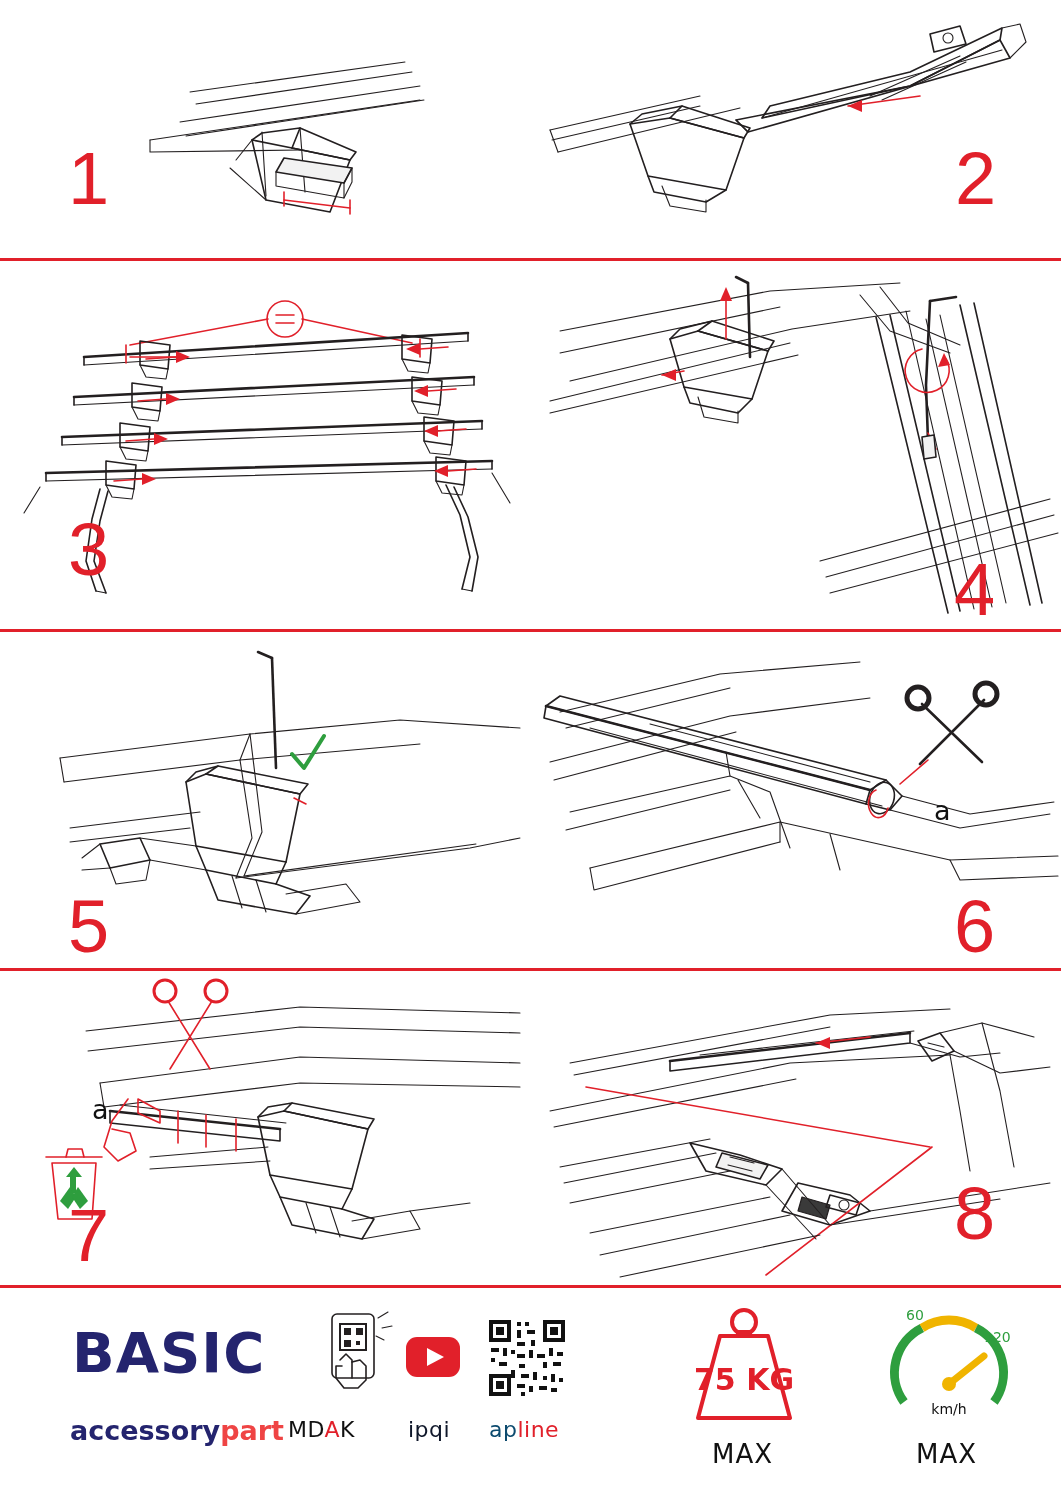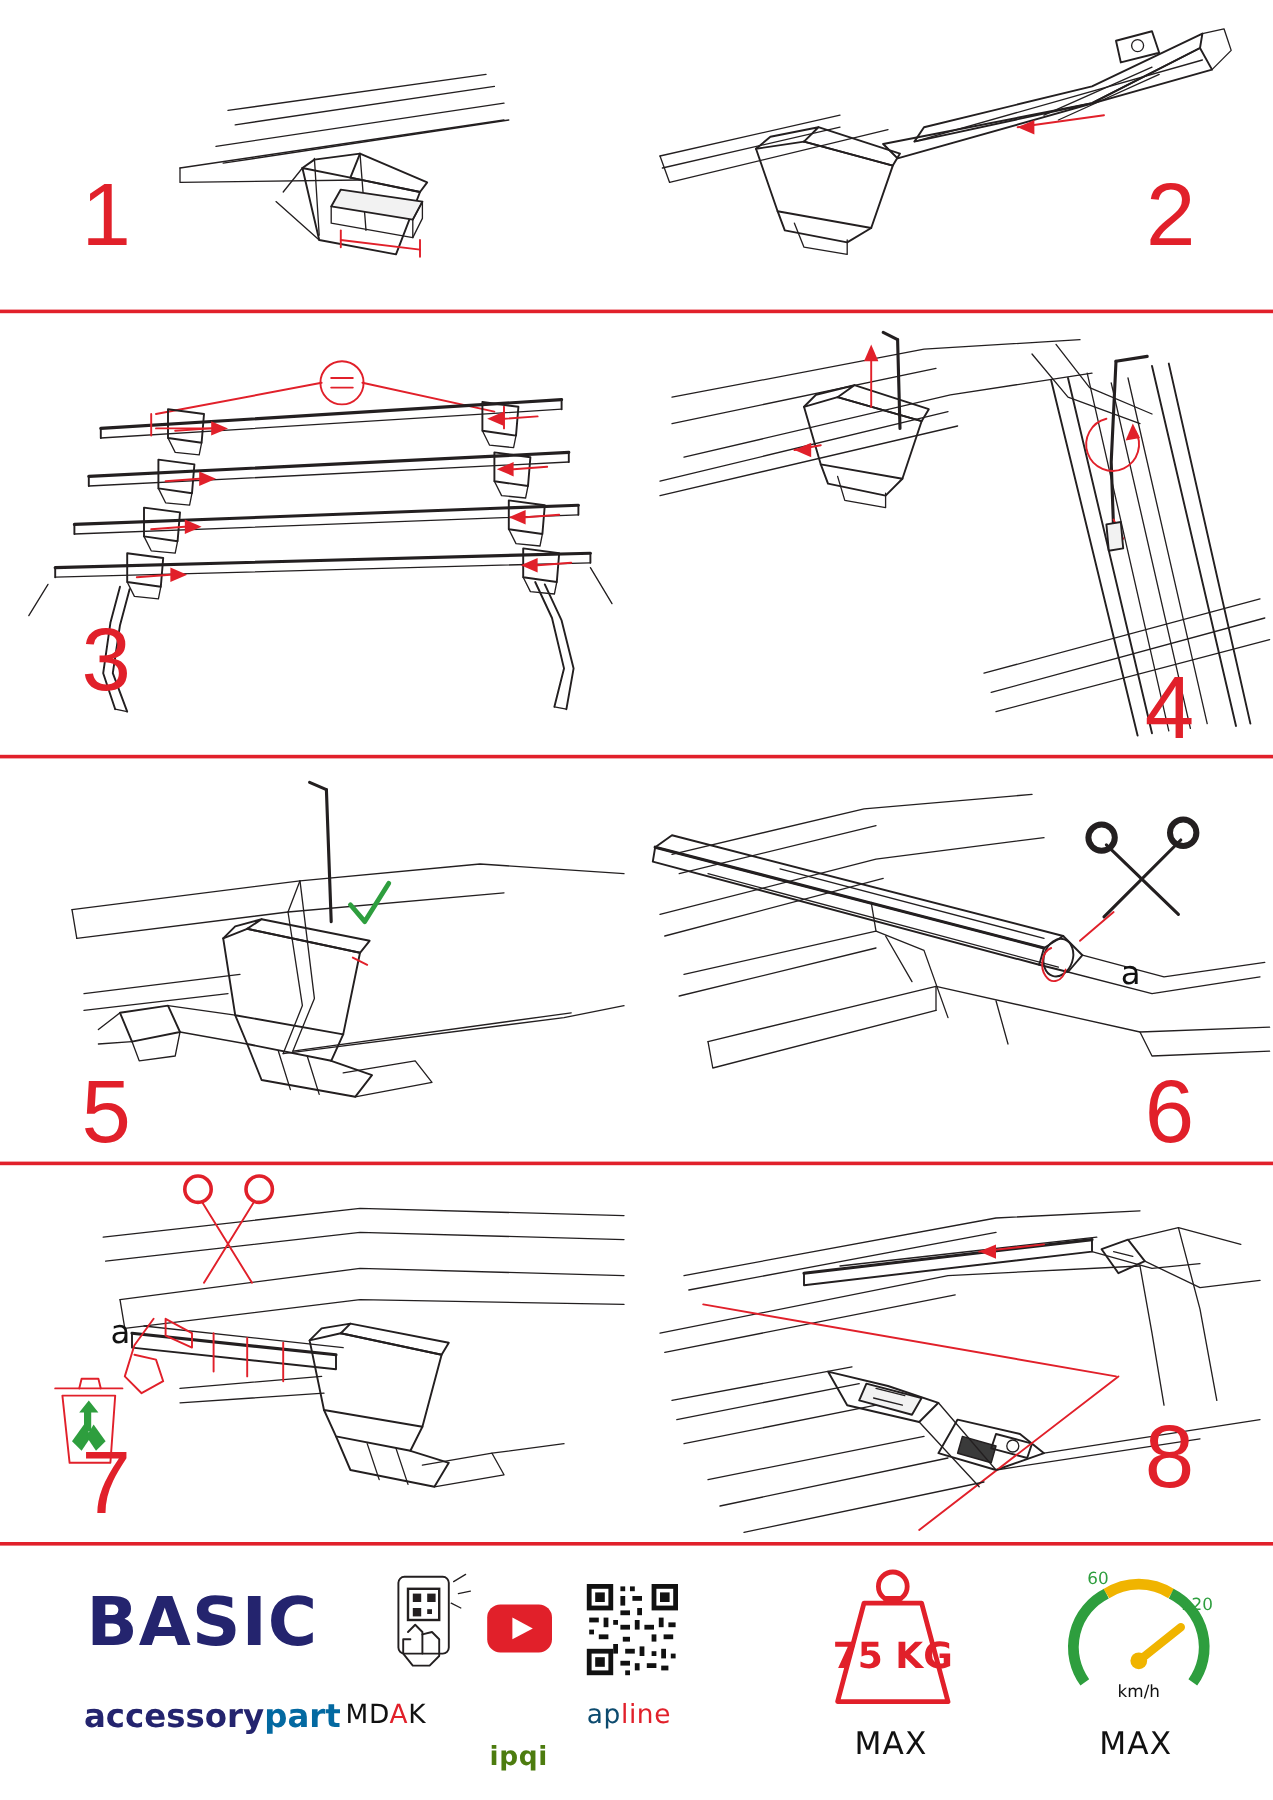--- a/index.html
+++ b/index.html
@@ -71,32 +71,32 @@
     position: absolute;
     left: 70px;
     top: 128px;
     font-family: "DejaVu Sans", sans-serif;
     font-weight: bold;
     font-size: 27px;
     letter-spacing: 0px;
     line-height: 30px;
   }
   .brand-accessory .a { color: #24246e; }
-  .brand-accessory .b { color: #0369a1; margin-top: 23px; }
+  .brand-accessory .b { color: #ef4444; margin-top: 23px; }
 
   .logo-label {
     position: absolute;
     font-family: "DejaVu Sans", sans-serif;
     font-size: 22px;
     line-height: 28px;
     letter-spacing: 0.5px;
   }
   .mdak { left: 288px; top: 128px; color: #111; font-weight: 500; }
   .mdak .accent { color: #e1202a; }
-  .ipqi { left: 408px; top: 128px; color: #4d7c0f; font-weight: 700; margin-top: 35px; }
+  .ipqi { left: 408px; top: 128px; color: #0f172a; font-weight: 400; }
   .apline { left: 489px; top: 128px; color: #e1202a; font-weight: 400; }
   .apline .dark { color: #0c4a6e; }
 
   .maxlabel {
     position: absolute;
     font-family: "DejaVu Sans", sans-serif;
     font-size: 26px;
     line-height: 32px;
     color: #111;
     letter-spacing: 1px;

